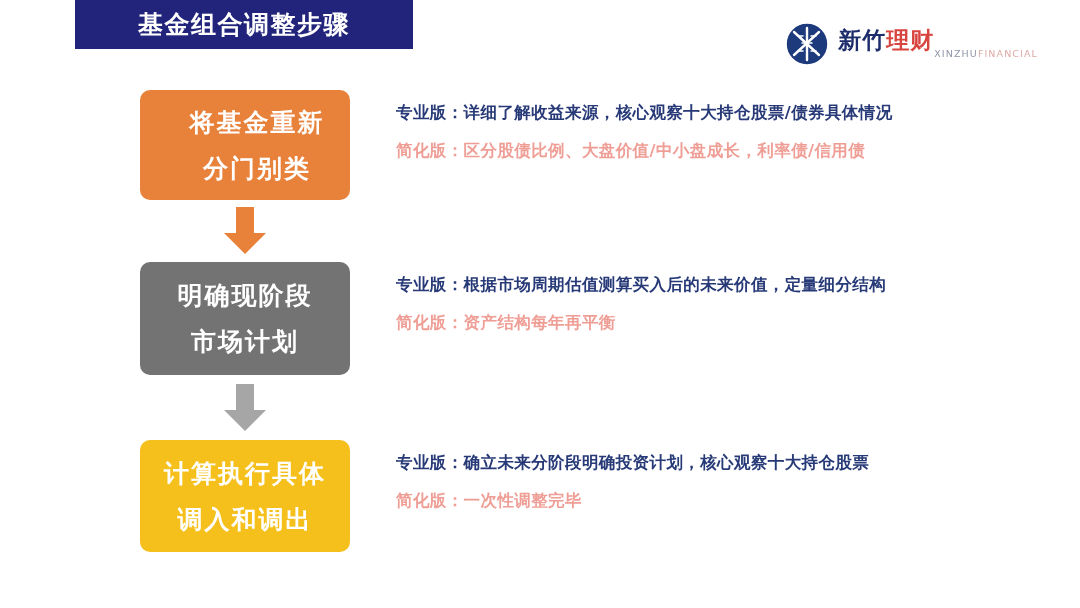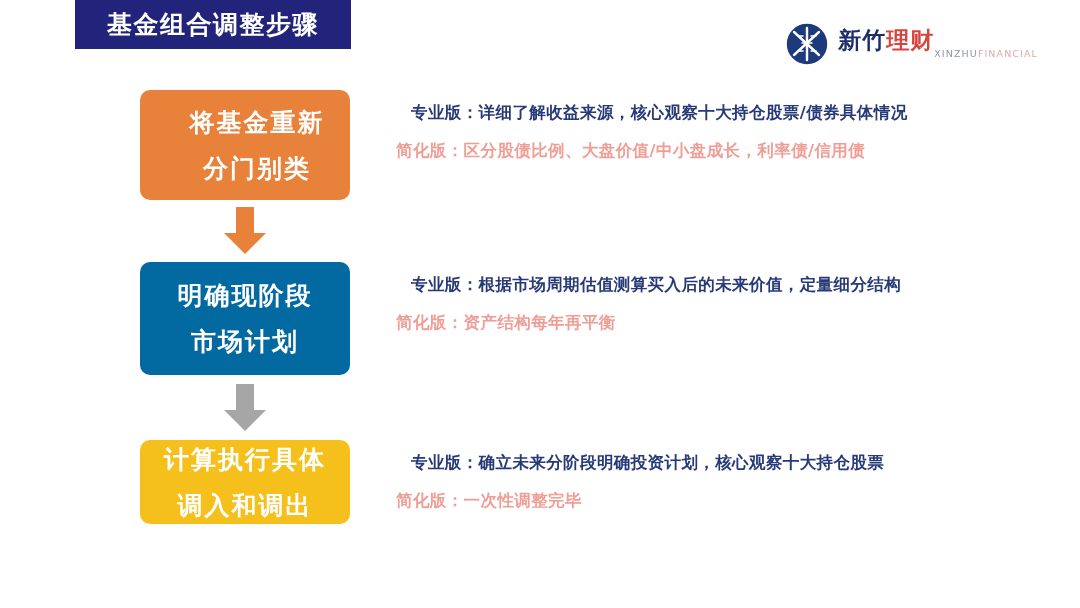--- a/index.html
+++ b/index.html
@@ -13,21 +13,21 @@
     position: relative;
     overflow: hidden;
     font-family: "DejaVu Sans", "Liberation Sans", sans-serif;
   }
 
   
   .title-bar {
     position: absolute;
     left: 75px;
     top: 0px;
-    width: 276px;
+    width: 338px;
     height: 49px;
     background: #21247a;
     display: flex;
     align-items: center;
     justify-content: center;
     box-sizing: border-box;
   }
   .title-bar .title-text {
     color: #ffffff;
     font-size: 25px;
@@ -95,22 +95,22 @@
     color: #ffffff;
     font-size: 25px;
     font-weight: bold;
     letter-spacing: 2px;
     line-height: 1;
     white-space: nowrap;
   }
   .step-box .line + .line { margin-top: 21px; }
 
   .box-1 { height: 110px; background: #e8813a; padding-left: 24px; }
-  .box-2 { height: 113px; background: #0369a1; text-align: right; }
-  .box-3 { height: 84px; background: #f5c01b; }
+  .box-2 { height: 113px; background: #737373; text-align: right; }
+  .box-3 { height: 112px; background: #f5c01b; }
 
   .arrow-wrap {
     width: 210px;
     display: flex;
     align-items: center;
     justify-content: center;
   }
   .gap-1 { height: 62px; }
   .gap-2 { height: 65px; }
   .arrow { width: 46px; height: 48px; }
@@ -132,21 +132,21 @@
   .row-3 { top: 365px; }
 
   .row .pro,
   .row .simple {
     font-size: 16.5px;
     font-weight: bold;
     line-height: 1;
     letter-spacing: 0.4px;
     white-space: nowrap;
   }
-  .row .pro { color: #273a77; margin-left: 15px; }
+  .row .pro { color: #273a77; }
   .row .simple { color: #ef9e96; margin-top: 21px; }
 </style>
 </head>
 <body>
 
 <div class="title-bar">
   <span class="title-text">基金组合调整步骤</span>
 </div>
 
 <div class="logo">

